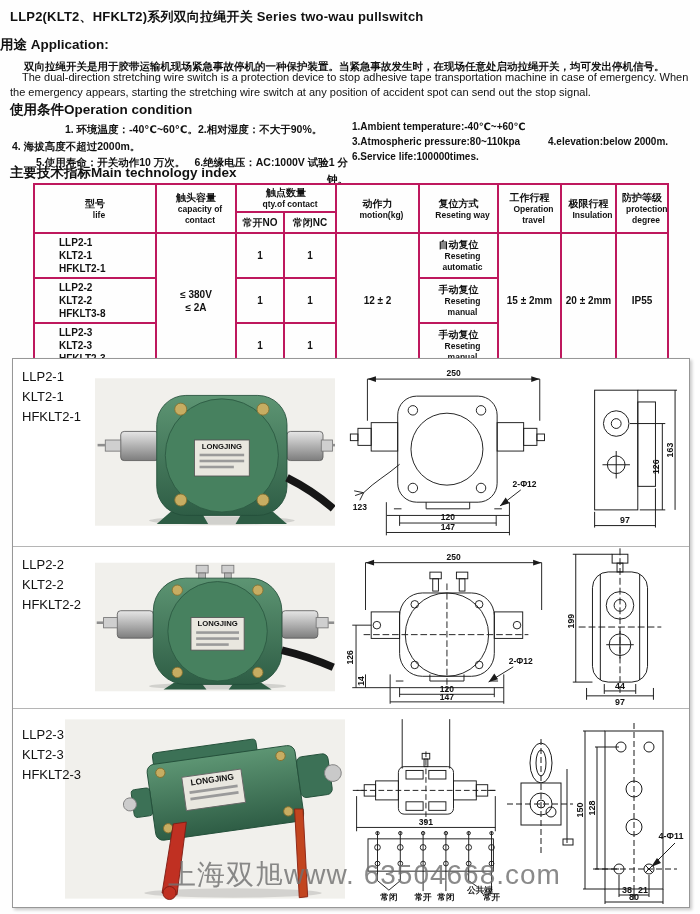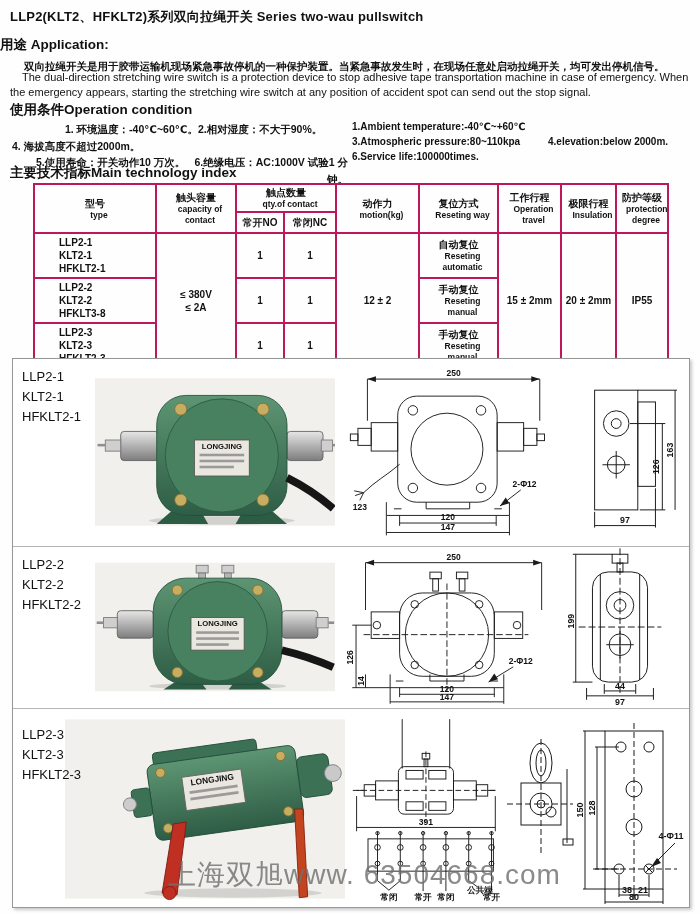--- a/index.html
+++ b/index.html
@@ -84,21 +84,21 @@
       <col style="width:48px">
       <col style="width:52px">
       <col style="width:83px">
       <col style="width:79px">
       <col style="width:63px">
       <col style="width:55px">
       <col style="width:52px">
     </colgroup>
   <tbody>
       <tr>
-    <td rowspan="2"><span>型号</span><span class="en">type</span></td>
+    <td rowspan="2"><span>型号</span><span class="en">life</span></td>
     <td rowspan="2"><span>触头容量</span><span class="en">capacity of contact</span></td>
     <td colspan="2"><span>触点数量</span><span class="en">qty.of contact</span></td>
     <td rowspan="2"><span>动作力</span><span class="en">motion(kg)</span></td>
     <td rowspan="2"><span>复位方式</span><span class="en">Reseting way</span></td>
     <td rowspan="2"><span>工作行程</span><span class="en">Operation travel</span></td>
     <td rowspan="2"><span>极限行程</span><span class="en">Insulation</span></td>
     <td rowspan="2"><span>防护等级</span><span class="en">protection degree</span></td>
   </tr>
   <tr class="sub">
     <td>常开NO</td>

